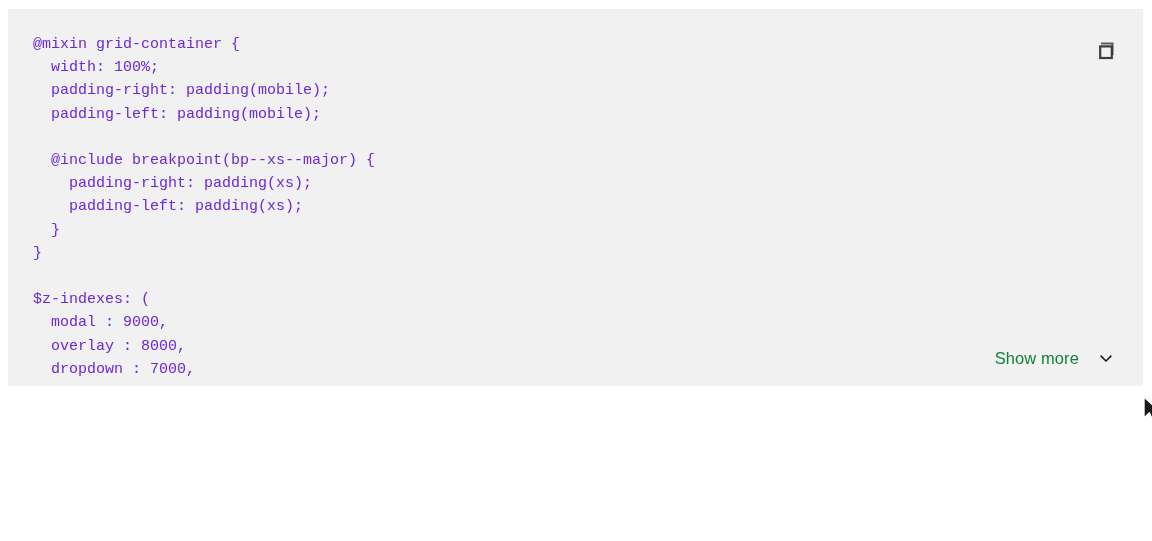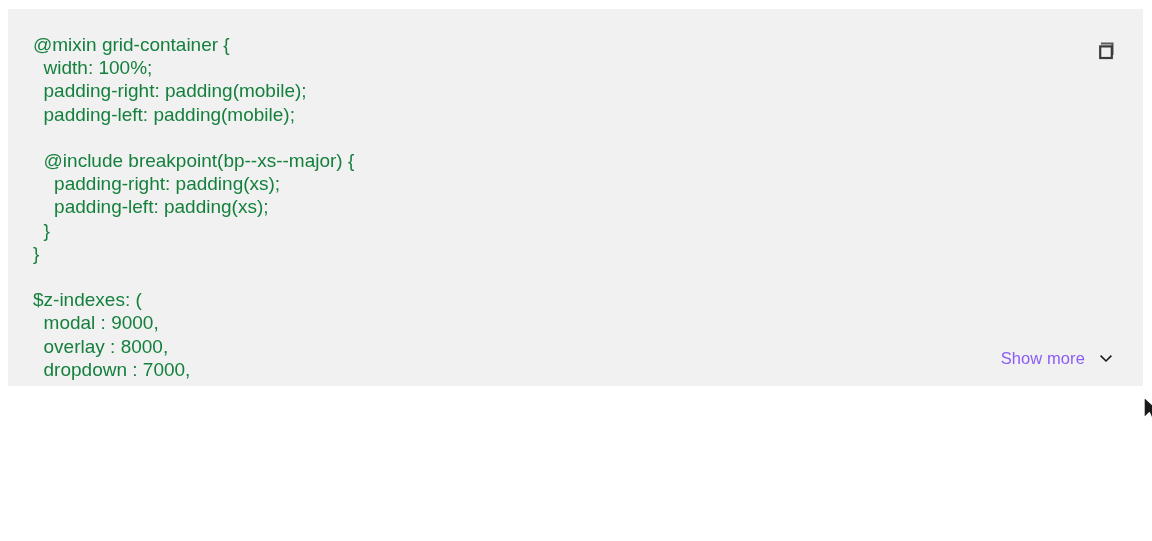--- a/index.html
+++ b/index.html
@@ -30,24 +30,24 @@
   .code-body {
     position: absolute;
     left: 25px;
     top: 24px;
     right: 0;
   }
 
   pre.code-text {
     margin: 0;
     padding: 0;
-    font-family: Liberation Sans, sans-serif;
-    font-size: 19px;
+    font-family: Liberation Mono, monospace;
+    font-size: 15px;
     line-height: 23.2px;
-    color: #15803d;
+    color: #6d28d9;
     white-space: pre;
     letter-spacing: 0px;
     -webkit-font-smoothing: antialiased;
   }
 
   
   .copy-button {
     position: absolute;
     right: 17px;
     top: 22px;
@@ -63,28 +63,28 @@
   }
   .copy-button svg { display: block; }
 
   
   .show-more-button {
     position: absolute;
     right: 26px;
     bottom: 15px;
     display: flex;
     align-items: center;
-    gap: 12px;
+    gap: 18px;
     background: transparent;
     border: none;
     padding: 4px 2px;
     cursor: pointer;
     font-family: "Liberation Sans", sans-serif;
     font-size: 16.5px;
-    color: #8b5cf6;
+    color: #15803d;
     letter-spacing: 0.1px;
   }
   .show-more-label {
     line-height: 1;
     white-space: nowrap;
   }
   .chevron-down-icon {
     display: block;
     width: 18px;
     height: 18px;

